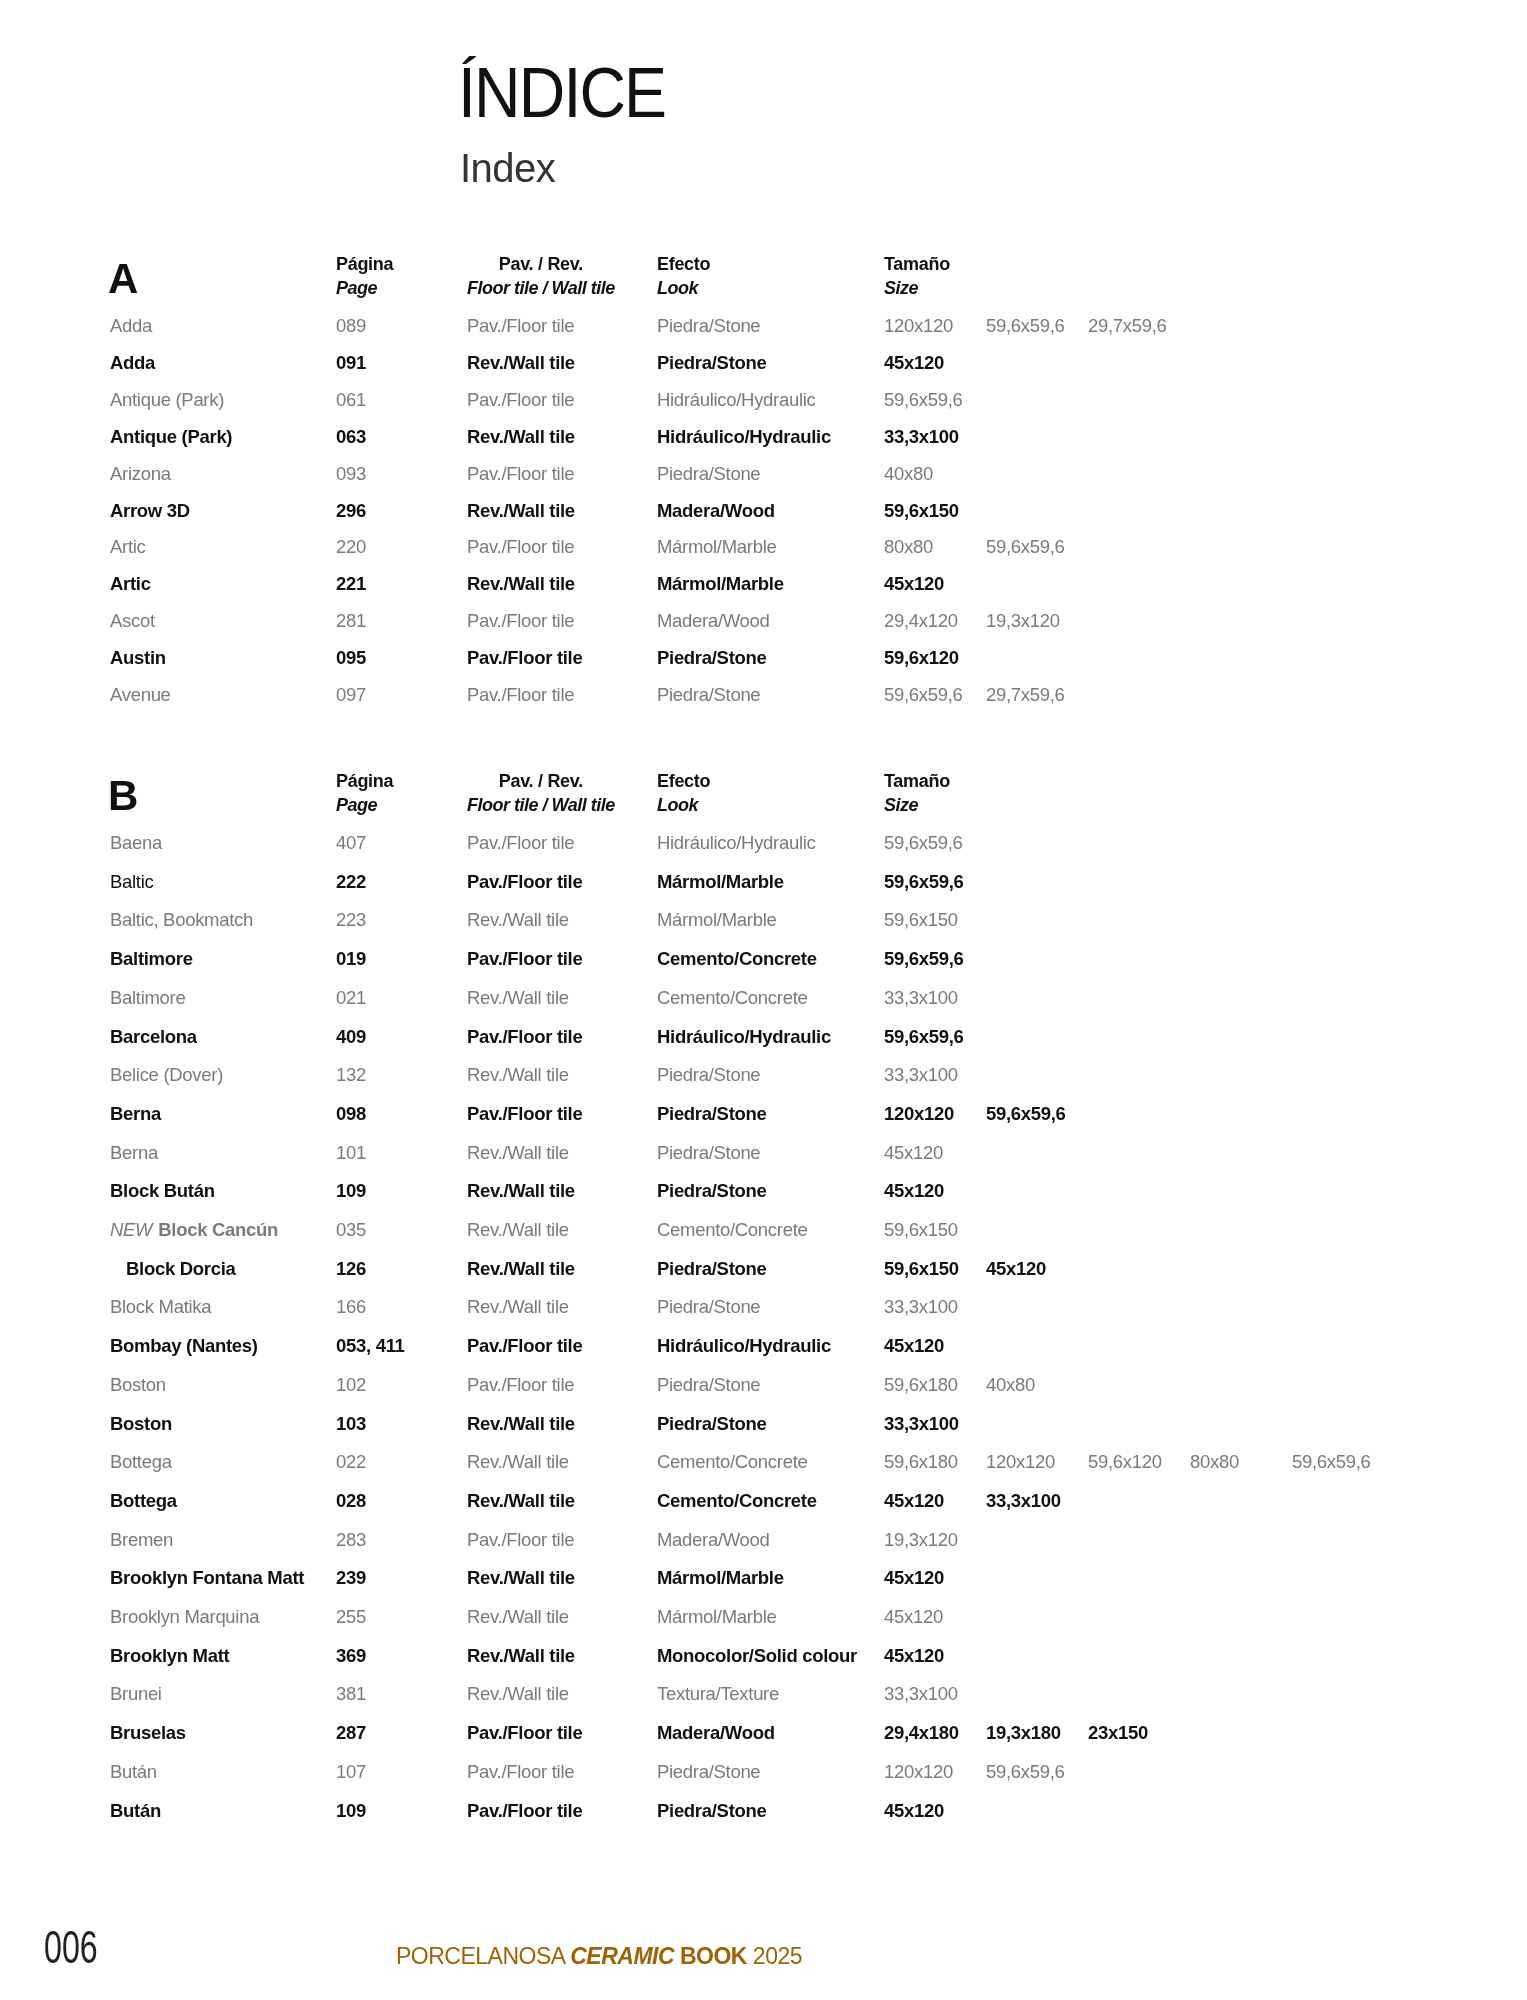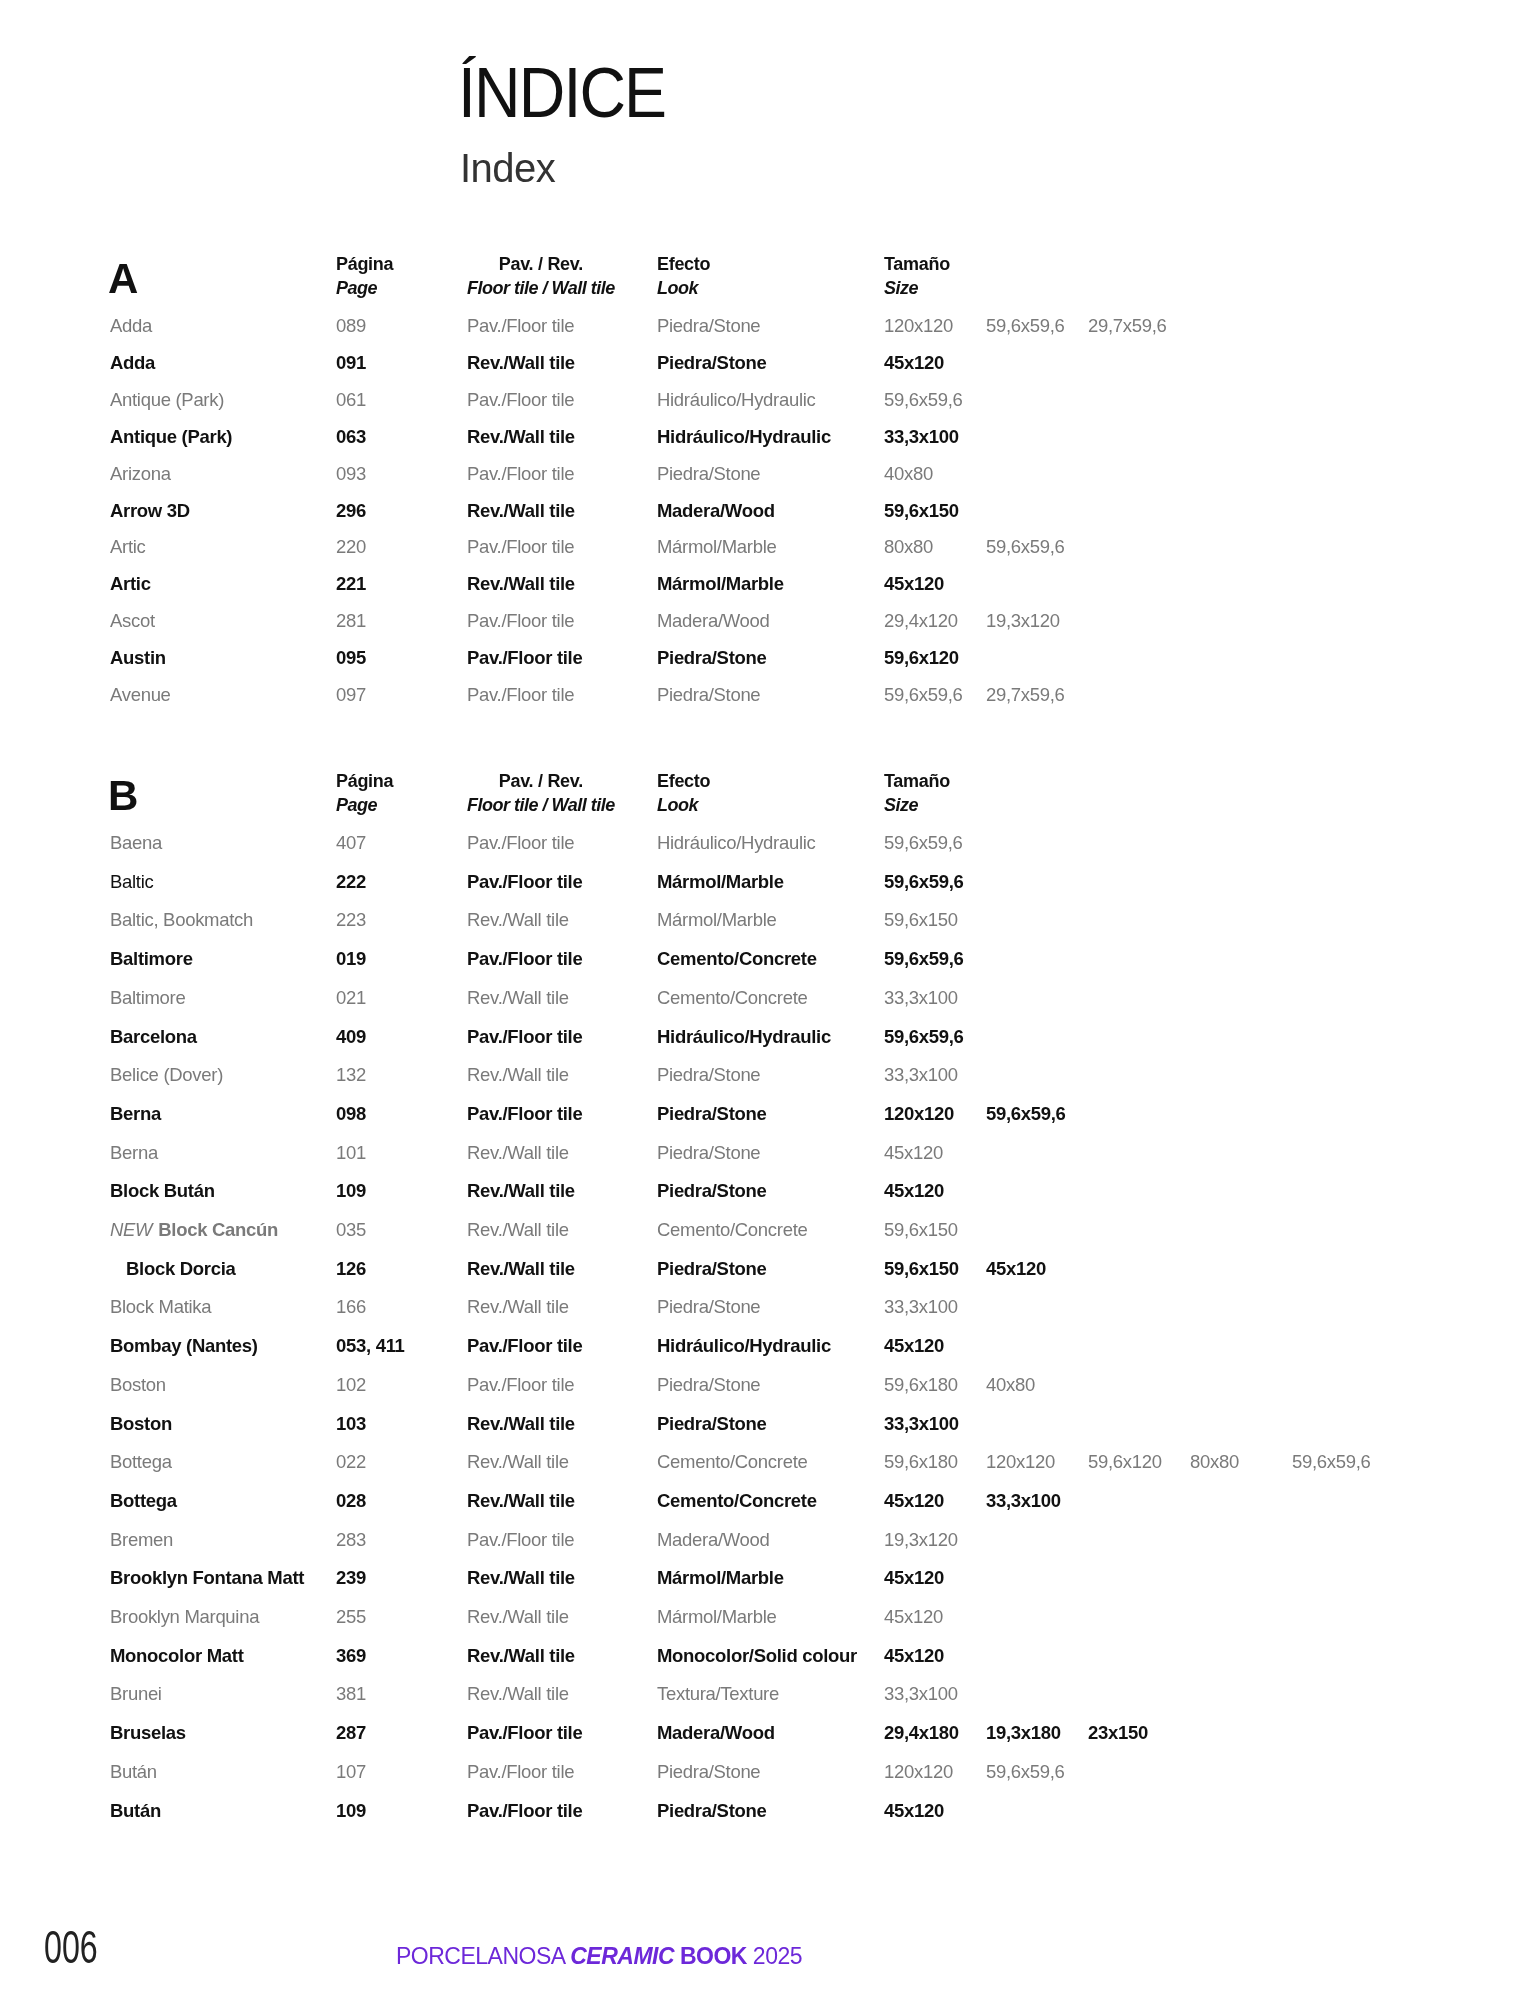--- a/index.html
+++ b/index.html
@@ -19,21 +19,21 @@
   .row.light { color:#7a7a7a; font-weight:400; }
   .row.bold { color:#111; font-weight:700; }
   .c-name { left:110px; }
   .c-page { left:336px; }
   .c-type { left:467px; }
   .c-look { left:657px; }
   .c-s0 { left:884px; } .c-s1 { left:986px; } .c-s2 { left:1088px; } .c-s3 { left:1190px; } .c-s4 { left:1292px; }
   .new-tag { font-style:italic; margin-right:6px; }
   .footer-num { position:absolute; left:44px; top:1924px; font-size:46px; font-weight:300;
                 color:#222; transform:scaleX(0.7); transform-origin:left; line-height:1; }
-  .footer-brand { position:absolute; left:396px; top:1945px; font-size:23px; color:#6d28d9; line-height:1; letter-spacing:-0.5px; }
+  .footer-brand { position:absolute; left:396px; top:1945px; font-size:23px; color:#a16207; line-height:1; letter-spacing:-0.5px; }
   .footer-brand .b1 { font-weight:400; }
   .footer-brand .b2 { font-weight:700; font-style:italic; }
   .footer-brand .b3 { font-weight:700; }
   .footer-brand .b4 { font-weight:400; }
 </style>
 </head>
 <body>
 
 <div class="title">ÍNDICE</div>
 <div class="subtitle">Index</div>
@@ -307,21 +307,21 @@
         <span class="c-s0">45x120</span>
       </div>
       <div class="row light" style="top: 1602px;">
         <span class="c-name"><b style="font-weight: inherit;">Brooklyn Marquina</b></span>
         <span class="c-page">255</span>
         <span class="c-type">Rev./Wall tile</span>
         <span class="c-look">Mármol/Marble</span>
         <span class="c-s0">45x120</span>
       </div>
       <div class="row bold" style="top: 1640.7px;">
-        <span class="c-name"><b style="font-weight: inherit;">Monocolor Matt</b></span>
+        <span class="c-name"><b style="font-weight: inherit;">Brooklyn Matt</b></span>
         <span class="c-page">369</span>
         <span class="c-type">Rev./Wall tile</span>
         <span class="c-look">Monocolor/Solid colour</span>
         <span class="c-s0">45x120</span>
       </div>
       <div class="row light" style="top: 1679.4px;">
         <span class="c-name"><b style="font-weight: inherit;">Brunei</b></span>
         <span class="c-page">381</span>
         <span class="c-type">Rev./Wall tile</span>
         <span class="c-look">Textura/Texture</span>

